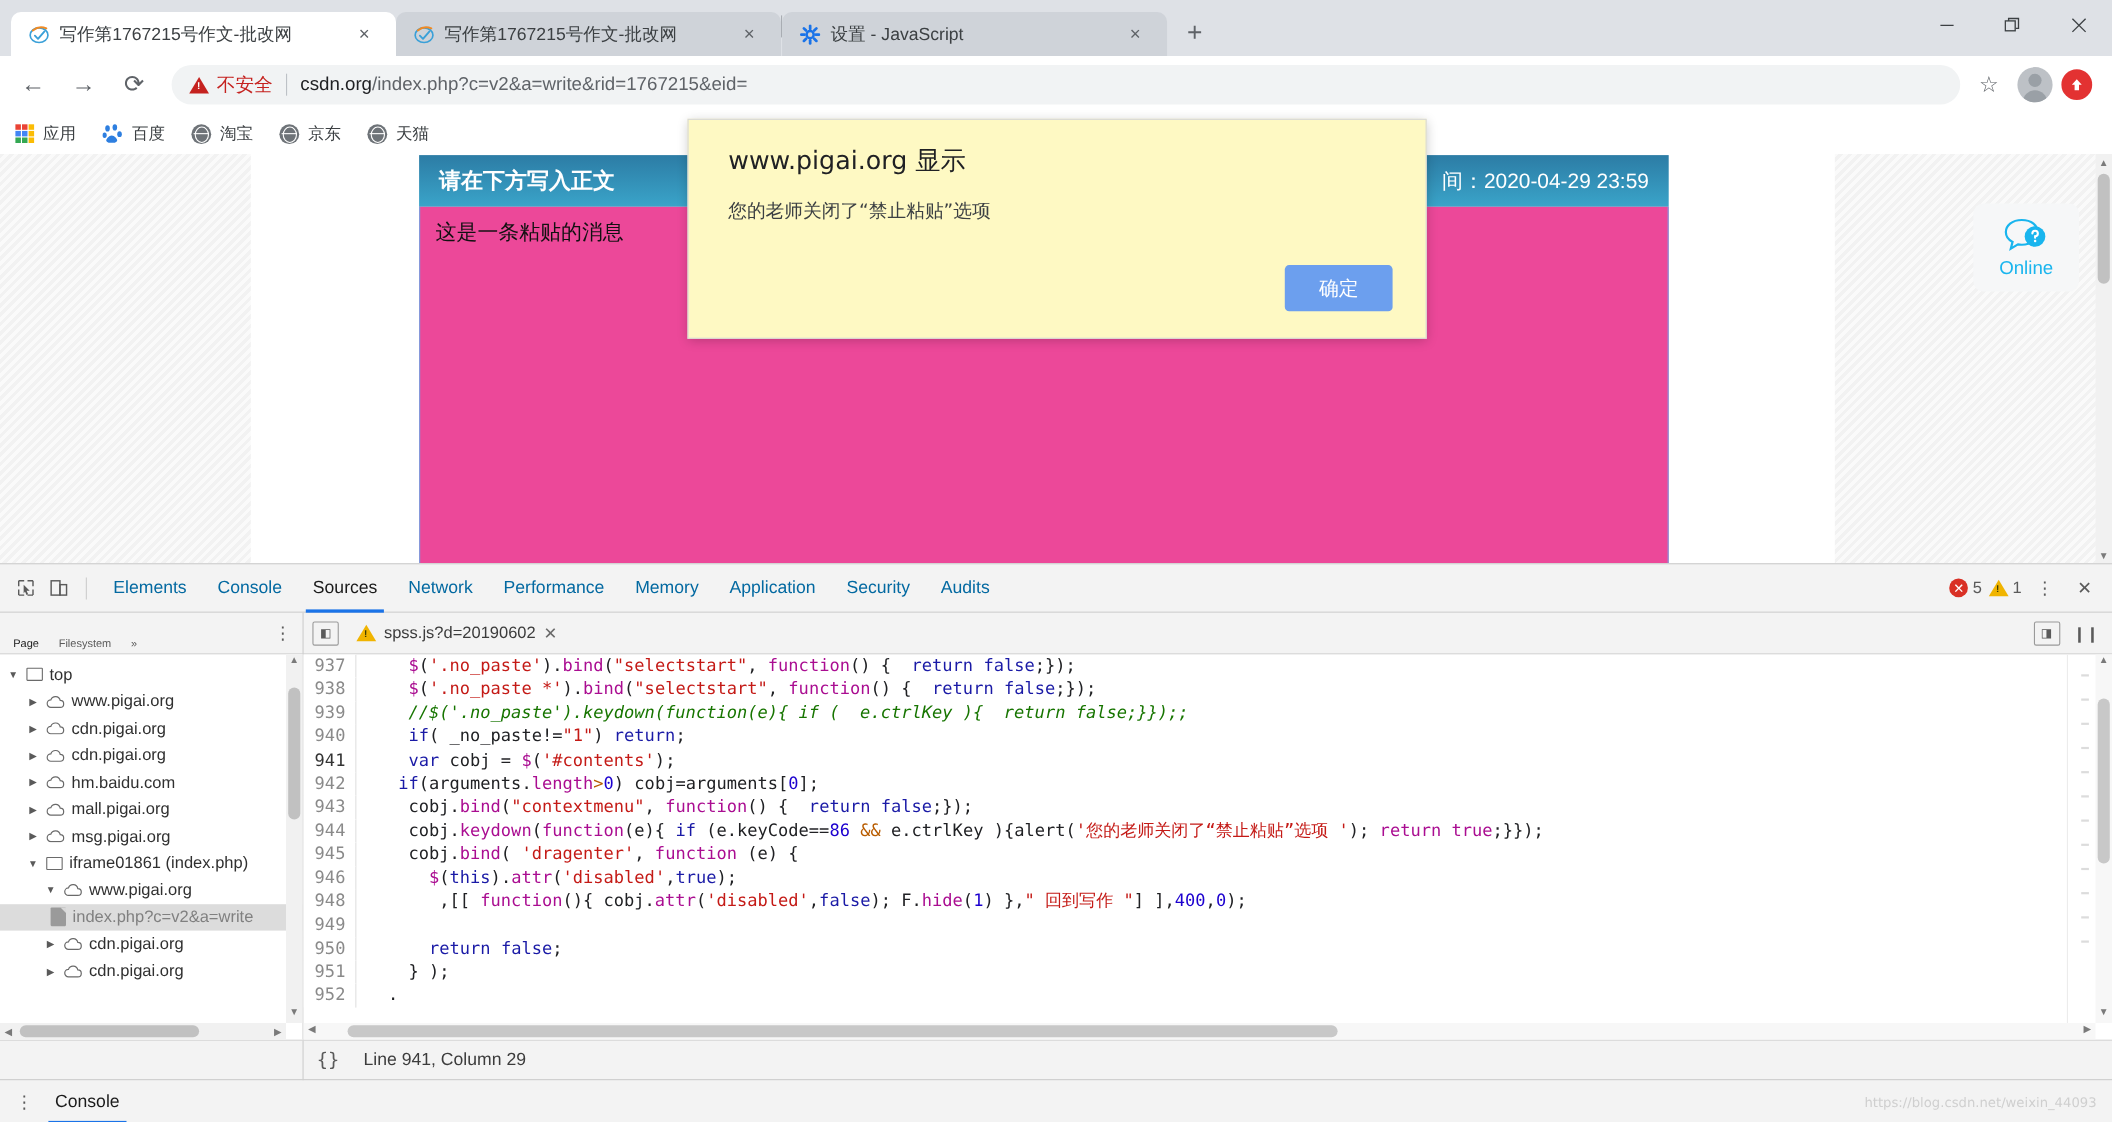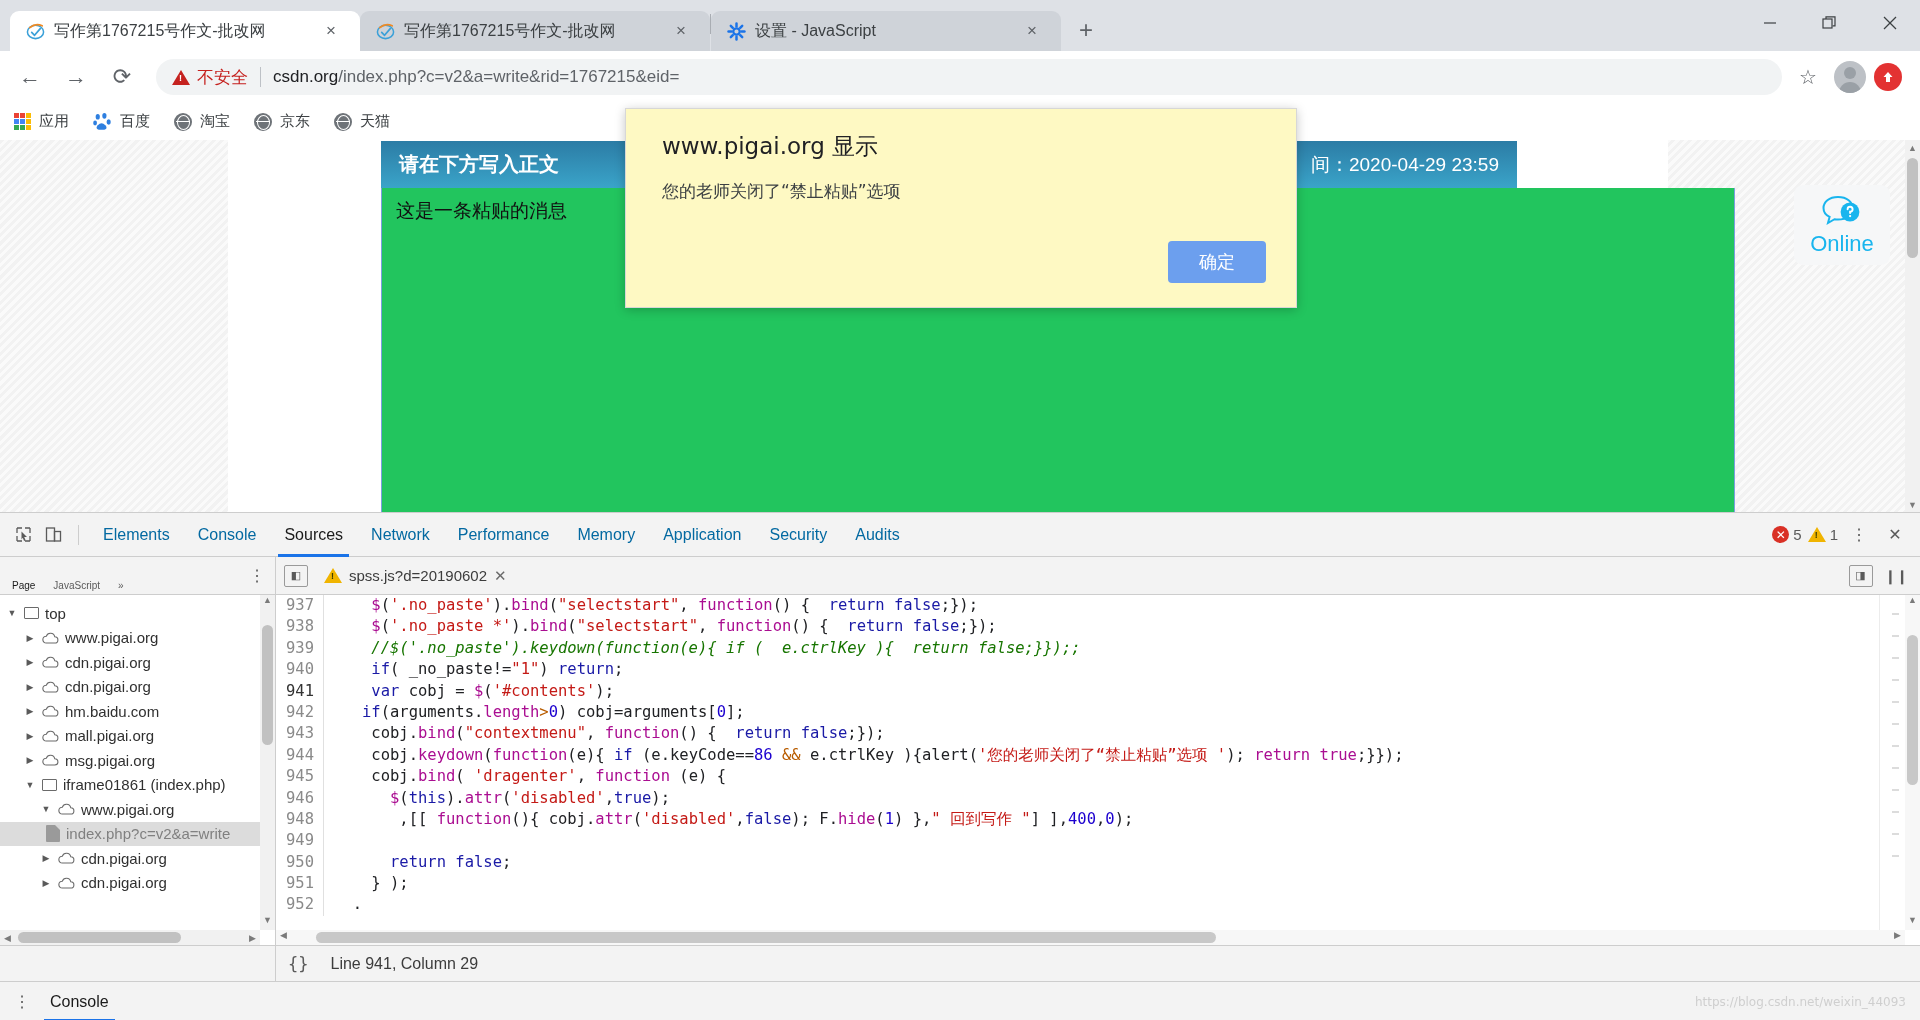--- a/index.html
+++ b/index.html
@@ -102,31 +102,31 @@
     position: absolute; left: 228px; top: 0; width: 1440px; height: 372px; background: #fff;
   }
   .write-head {
     position: absolute; left: 381px; top: 1px; width: 1136px; height: 47px;
     background: linear-gradient(180deg, #2c7ca5 0%, #3aa4c9 100%);
     color: #fff; display: flex; align-items: center; justify-content: space-between;
     padding: 0 18px; font-size: 20px; font-weight: bold;
   }
   .write-head .right { font-weight: normal; font-size: 19px; }
   .write-body {
-    position: absolute; left: 381px; top: 48px; width: 1354px; height: 460px;
-    border: 1px solid #7b9fe0; border-top: none; background: #22c55e;
+    position: absolute; left: 381px; top: 48px; width: 1136px; height: 460px;
+    border: 1px solid #7b9fe0; border-top: none; background: #ec4899;
     padding: 10px 14px; font-size: 19px; color: #111;
     font-family: "DejaVu Sans", sans-serif;
   }
   .online-widget {
     position: absolute; right: 30px; top: 45px; width: 96px; height: 80px;
     background: #f6f7f8; border-radius: 9px;
     display: flex; flex-direction: column; align-items: center; justify-content: center; gap: 1px;
   }
-  .online-widget .lbl { color: #19b5ee; font-size: 22px; }
+  .online-widget .lbl { color: #19b5ee; font-size: 17px; }
   .vp-scroll {
     position: absolute; right: 0; top: 0; width: 15px; height: 372px; background: #f1f1f1;
   }
   .vp-scroll .thumb { position: absolute; left: 2px; top: 2px; width: 11px; height: 100px; background: #c1c1c1; border-radius: 6px;}
   .vp-scroll .arrow { position:absolute; left:0; width:15px; height:15px; display:flex; align-items:center; justify-content:center; color:#7a7a7a; font-size: 9px;}
 
   
   .dialog {
     position: absolute; left: 625px; top: 108px; width: 672px; height: 200px;
     background: #fef9c3; border: 1px solid #d7d7d7;
@@ -455,21 +455,21 @@
           <span>1</span>
         </span>
         <span class="dt-icobtn">⋮</span>
         <span class="dt-icobtn">✕</span>
       </div>
     </div>
 
     <div class="dt-sub-toolbar">
       <div class="nav-pane-head">
         <div class="nav-tab sel">Page</div>
-        <div class="nav-tab">JavaScript</div>
+        <div class="nav-tab">Filesystem</div>
         <div class="nav-tab">»</div>
         <div class="kebab">⋮</div>
       </div>
       <div class="file-tabbar">
         <div class="panel-toggle">◧</div>
         <div class="file-tab">
           <span class="warn-ico"></span>
           <span>spss.js?d=20190602</span>
           <span class="x">✕</span>
         </div>

